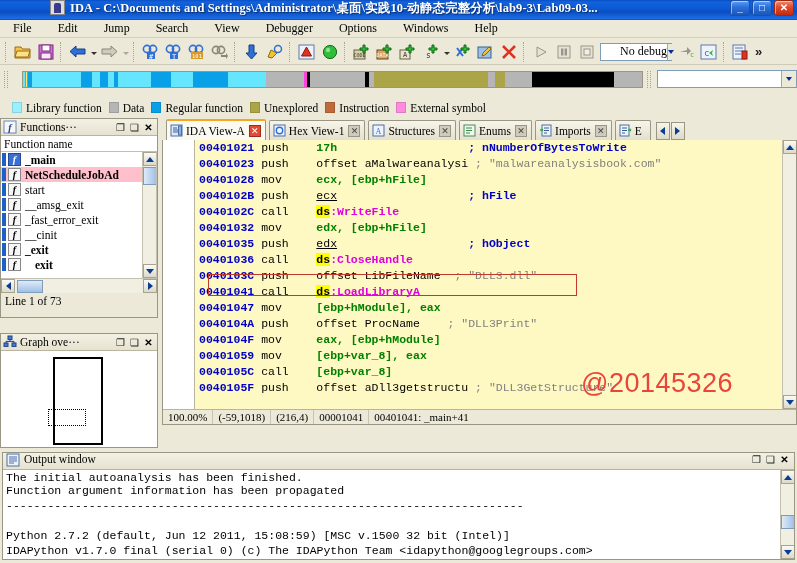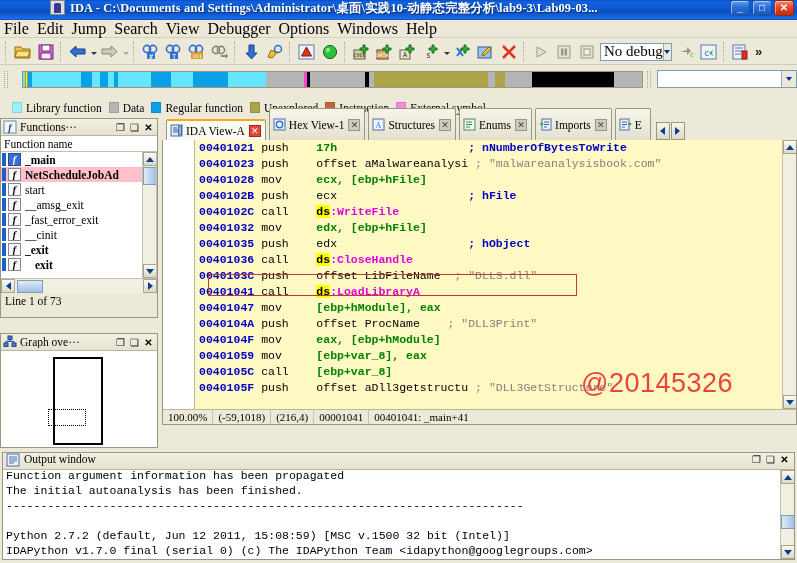--- a/index.html
+++ b/index.html
@@ -45,21 +45,21 @@
   .winbtn.close { background: linear-gradient(180deg,#f08a72 0%,#e04a2a 45%,#c02b13 100%); border-color:#9c2a10; }
   .winbtn span { line-height: 1; font-weight: bold; }
 
   
   #menubar {
     position: absolute; left: 0; top: 20px; width: 797px; height: 18px;
     background: #ece9d8; display: flex; align-items: center;
     border-bottom: 1px solid #d4d0c0;
   }
   .menu-item {
-    padding: 1px 4px; font-family: "Liberation Serif", serif; font-size: 16px; color: #000;
+    padding: 1px 13px; font-family: "Liberation Serif", serif; font-size: 12px; color: #000;
     cursor: default;
   }
 
   
   #toolbar {
     position: absolute; left: 0; top: 39px; width: 797px; height: 26px;
     background: #ece9d8; display: flex; align-items: center; padding-left: 2px;
     border-bottom: 1px solid #cfcbb9;
   }
   .tb-sep { width: 3px; height: 20px; margin: 0 3px;
@@ -68,21 +68,21 @@
           display: flex; align-items: center; justify-content: center; }
   .tbtn svg { display: block; }
   .tb-dropdown-arrow { width: 9px; height: 21px; display: flex; align-items: center; justify-content: center; }
   .tb-dropdown-arrow:after {
     content: ""; border-left: 3px solid transparent; border-right: 3px solid transparent;
     border-top: 3px solid #333; margin-top: 3px;
   }
   #nodebug {
     width: 72px; height: 18px; background: #fff; border: 1px solid #7f9db9;
     display: flex; align-items: center; margin: 0 2px;
-    font-family: "Liberation Serif", serif; font-size: 15px;
+    font-family: "Liberation Serif", serif; font-size: 12px; padding-left: 16px;
   }
   #nodebug .nd-text { flex: 1; padding-left: 3px; white-space: nowrap; }
   #nodebug .nd-arrow {
     width: 15px; height: 16px; background: #ece9d8; border-left: 1px solid #aca899;
     display: flex; align-items: center; justify-content: center;
   }
   #nodebug .nd-arrow:after {
     content: ""; border-left: 3px solid transparent; border-right: 3px solid transparent;
     border-top: 4px solid #00309c;
   }
@@ -225,21 +225,21 @@
   }
 
   
   #main { position: absolute; left: 162px; top: 118px; width: 635px; height: 330px; }
 
   #tabstrip {
     height: 22px; background: #ece9d8; display: flex; align-items: flex-end;
     padding-left: 4px; position: relative;
   }
   .tab {
-    height: 32px; display: flex; align-items: center; padding: 0 4px 0 3px;
+    height: 20px; display: flex; align-items: center; padding: 0 4px 0 3px;
     background: linear-gradient(180deg,#f7f5ea,#e4e0ce);
     border: 1px solid #9a9684; border-bottom: none; margin-right: 3px;
     border-radius: 2px 2px 0 0;
   }
   .tab.active {
     background: #fbfaf2; border-top: 2px solid #f5a623;
     height: 21px;
   }
   .tab .tab-ico { width: 13px; height: 13px; margin-right: 3px; flex: 0 0 auto; }
   .tab .tab-lbl {
@@ -267,21 +267,21 @@
     position: absolute; left: 0; top: 0; width: 32px; bottom: 0;
     border-right: 1px solid #b9b4a0; background: #fff;
   }
   .code-line {
     position: relative; height: 16px; line-height: 16px; white-space: pre;
     font-family: "Liberation Mono", monospace; font-size: 11.5px;
     padding-left: 36px;
   }
   .addr { color: #0000c8; font-weight: bold; }
   .mnem { color: #000; }
-  .reg  { color: #000; }
+  .reg  { color: #000; text-decoration: underline; }
   .kw-green { color: #008000; font-weight: bold; }
   .api  { color: #e000e0; font-weight: bold; }
   .ds   { color: #000; background: #ffff00; font-weight: bold; }
   .cmt  { color: #808080; }
   .cmt-blue { color: #0000c8; font-weight: bold; }
   .num  { color: #008000; font-weight: bold; }
   .off  { color: #000; }
 
   #redbox {
     position: absolute; left: 45px; top: 134px; width: 369px; height: 22px;
@@ -879,22 +879,22 @@
       </div>
       <div class="ot-text">Output window</div>
       <div class="pt-btns">
         <div class="pt-btn">❐</div>
         <div class="pt-btn">❏</div>
         <div class="pt-btn x">✕</div>
       </div>
     </div>
     <div id="out-body">
       <div id="out-text">
+        <div class="out-line">The initial autoanalysis has been finished.</div>
         <div class="out-line clipped">Function argument information has been propagated</div>
-        <div class="out-line">The initial autoanalysis has been finished.</div>
         <div class="out-line">---------------------------------------------------------------------------</div>
         <div class="out-line"></div>
         <div class="out-line">Python 2.7.2 (default, Jun 12 2011, 15:08:59) [MSC v.1500 32 bit (Intel)]</div>
         <div class="out-line">IDAPython v1.7.0 final (serial 0) (c) The IDAPython Team &lt;idapython@googlegroups.com&gt;</div>
         <div class="out-line">---------------------------------------------------------------------------</div>
       </div>
       <div class="vscroll">
         <div class="arr">
             <div class="tri-up"></div>
           </div>

